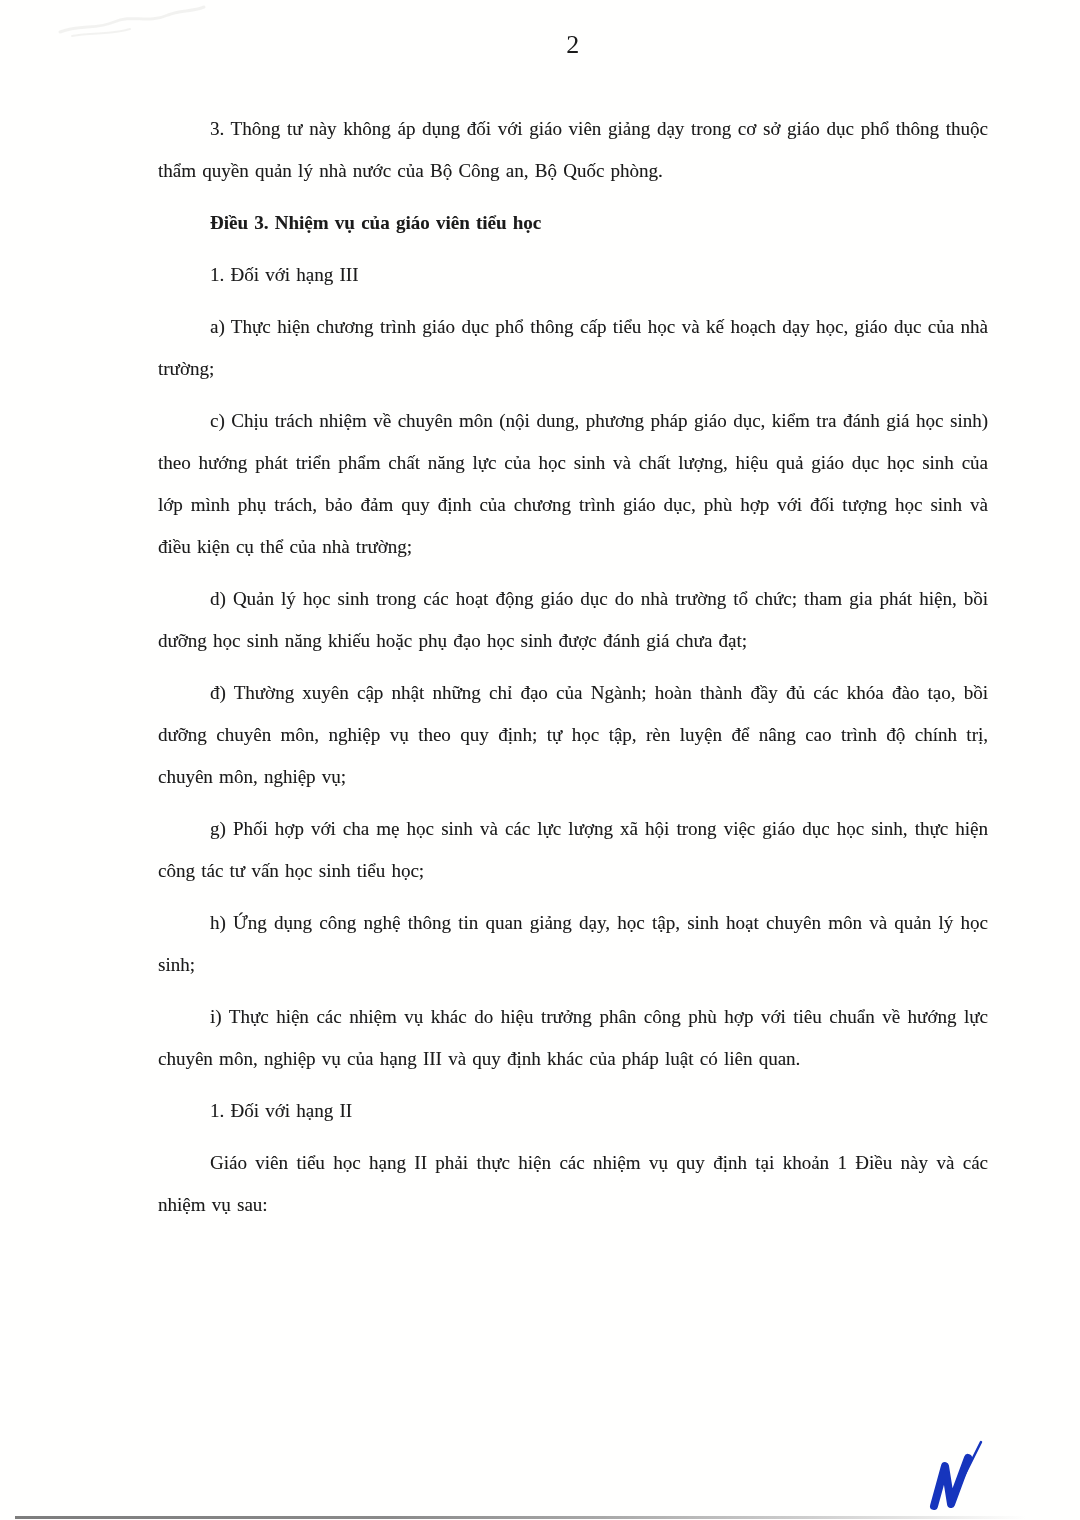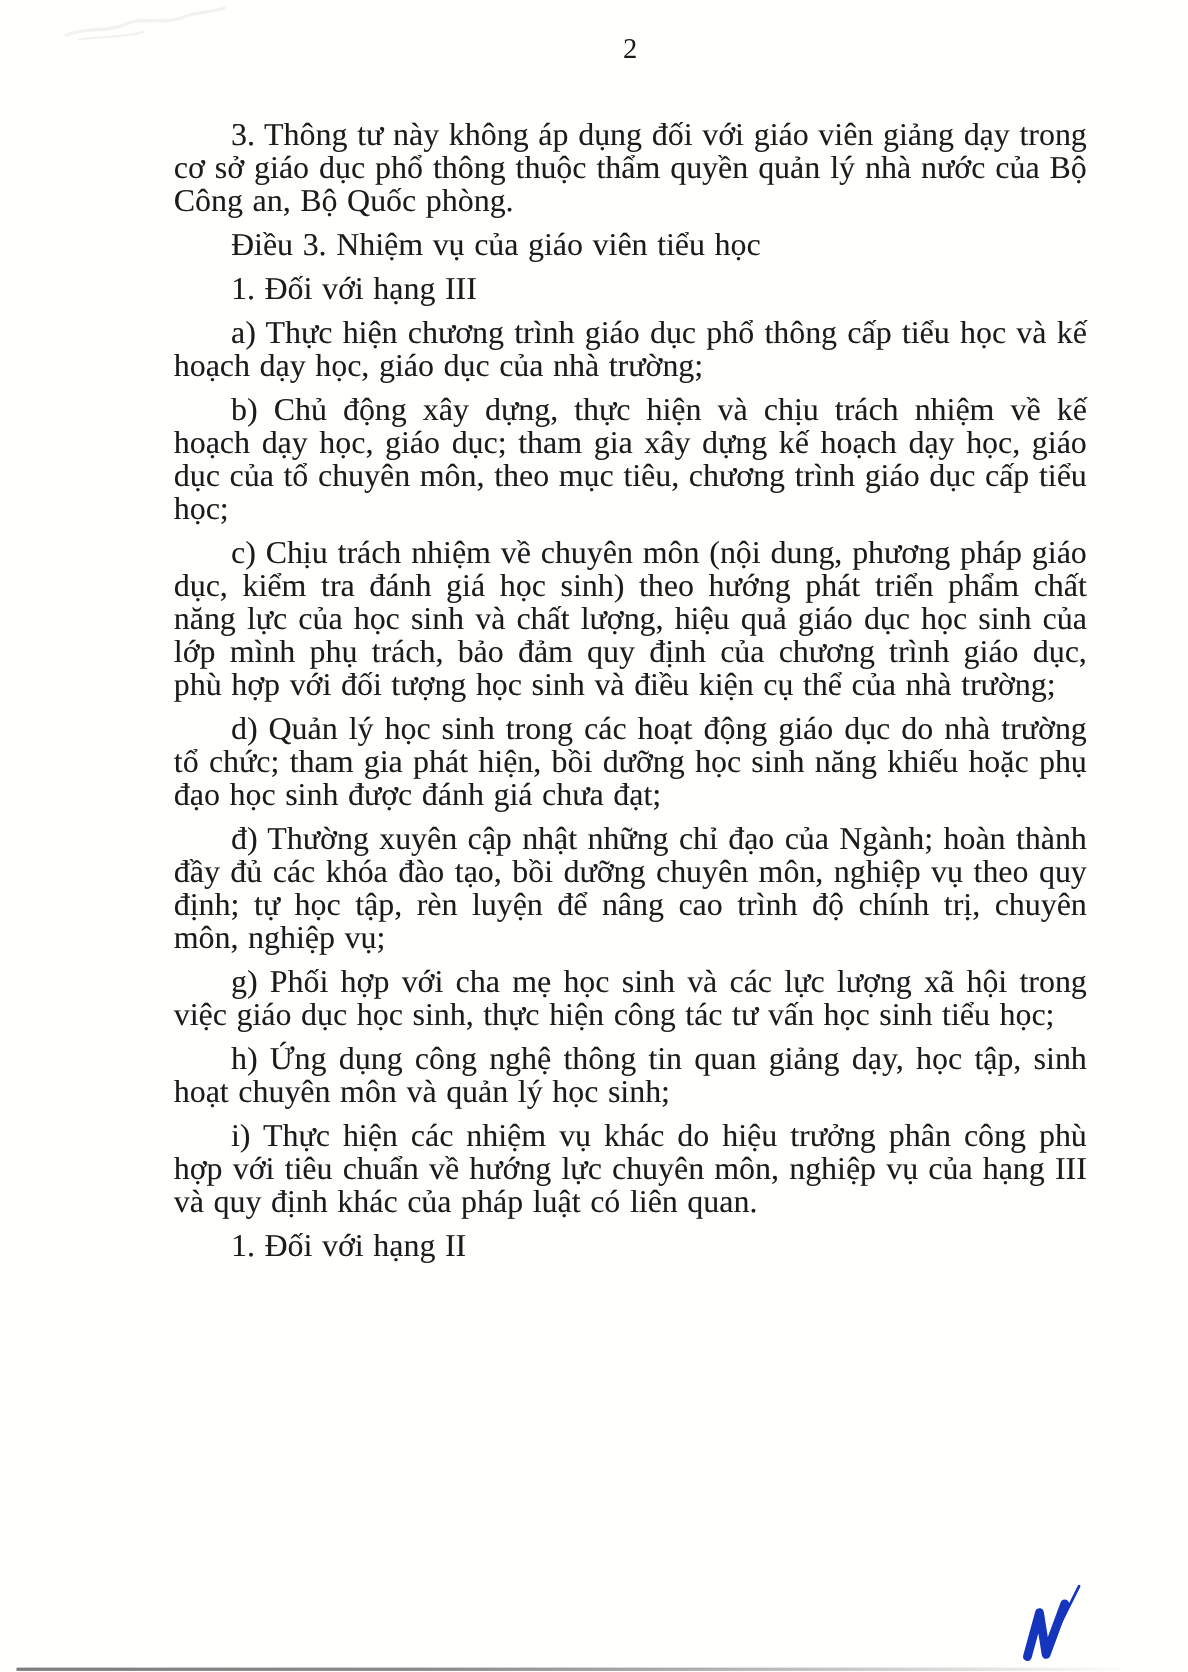--- a/index.html
+++ b/index.html
@@ -26,30 +26,30 @@
     top: 0;
     width: 830px;
   }
   .page-number {
     text-align: center;
     font-size: 26px;
     margin: 30px 0 48px 0;
     letter-spacing: 0.5px;
   }
   p.para {
-    font-size: 29px;
-    line-height: 30px;
+    font-size: 19px;
+    line-height: 42px;
     margin: 0 0 10px 0;
     text-align: justify;
     text-indent: 52px;
     word-spacing: 1.5px;
     text-shadow: 0.2px 0.2px 0 rgba(0,0,0,0.30);
   }
   p.para.heading {
-    font-weight: normal;
+    font-weight: bold;
   }
   
   .smudge {
     position: absolute;
     left: 52px;
     top: 2px;
     opacity: 0.55;
   }
   
   .paraph {
@@ -83,37 +83,37 @@
     <div class="page-number">2</div>
 
     <p class="para">3. Thông tư này không áp dụng đối với giáo viên giảng dạy trong cơ sở giáo dục phổ thông thuộc thẩm quyền quản lý nhà nước của Bộ Công an, Bộ Quốc phòng.</p>
 
     <p class="para heading">Điều 3. Nhiệm vụ của giáo viên tiểu học</p>
 
     <p class="para">1. Đối với hạng III</p>
 
     <p class="para">a) Thực hiện chương trình giáo dục phổ thông cấp tiểu học và kế hoạch dạy học, giáo dục của nhà trường;</p>
 
-    <p class="para">b) Chủ động xây dựng, thực hiện và chịu trách nhiệm về kế hoạch dạy học, giáo dục; tham gia xây dựng kế hoạch dạy học, giáo dục của tổ chuyên môn, theo mục tiêu, chương trình giáo dục cấp tiểu học;</p>
 
     <p class="para">c) Chịu trách nhiệm về chuyên môn (nội dung, phương pháp giáo dục, kiểm tra đánh giá học sinh) theo hướng phát triển phẩm chất năng lực của học sinh và chất lượng, hiệu quả giáo dục học sinh của lớp mình phụ trách, bảo đảm quy định của chương trình giáo dục, phù hợp với đối tượng học sinh và điều kiện cụ thể của nhà trường;</p>
 
     <p class="para">d) Quản lý học sinh trong các hoạt động giáo dục do nhà trường tổ chức; tham gia phát hiện, bồi dưỡng học sinh năng khiếu hoặc phụ đạo học sinh được đánh giá chưa đạt;</p>
 
     <p class="para">đ) Thường xuyên cập nhật những chỉ đạo của Ngành; hoàn thành đầy đủ các khóa đào tạo, bồi dưỡng chuyên môn, nghiệp vụ theo quy định; tự học tập, rèn luyện để nâng cao trình độ chính trị, chuyên môn, nghiệp vụ;</p>
 
 
     <p class="para">g) Phối hợp với cha mẹ học sinh và các lực lượng xã hội trong việc giáo dục học sinh, thực hiện công tác tư vấn học sinh tiểu học;</p>
 
     <p class="para">h) Ứng dụng công nghệ thông tin quan giảng dạy, học tập, sinh hoạt chuyên môn và quản lý học sinh;</p>
 
     <p class="para">i) Thực hiện các nhiệm vụ khác do hiệu trưởng phân công phù hợp với tiêu chuẩn về hướng lực chuyên môn, nghiệp vụ của hạng III và quy định khác của pháp luật có liên quan.</p>
 
     <p class="para">1. Đối với hạng II</p>
 
+    <p class="para">Giáo viên tiểu học hạng II phải thực hiện các nhiệm vụ quy định tại khoản 1 Điều này và các nhiệm vụ sau:</p>
 
   </div>
 
   <svg class="paraph" width="62" height="82" viewBox="0 0 62 82">
     <path d="M12,68 L23,28 L29,66 L46,20" fill="none" stroke-width="8" stroke-linecap="round" stroke-linejoin="round" stroke="#1635bd"></path>
     <path d="M30,62 L59,4" fill="none" stroke-width="2.5" stroke-linecap="round" stroke="#1635bd"></path>
   </svg>
 
   <div class="scan-edge"></div>
 

